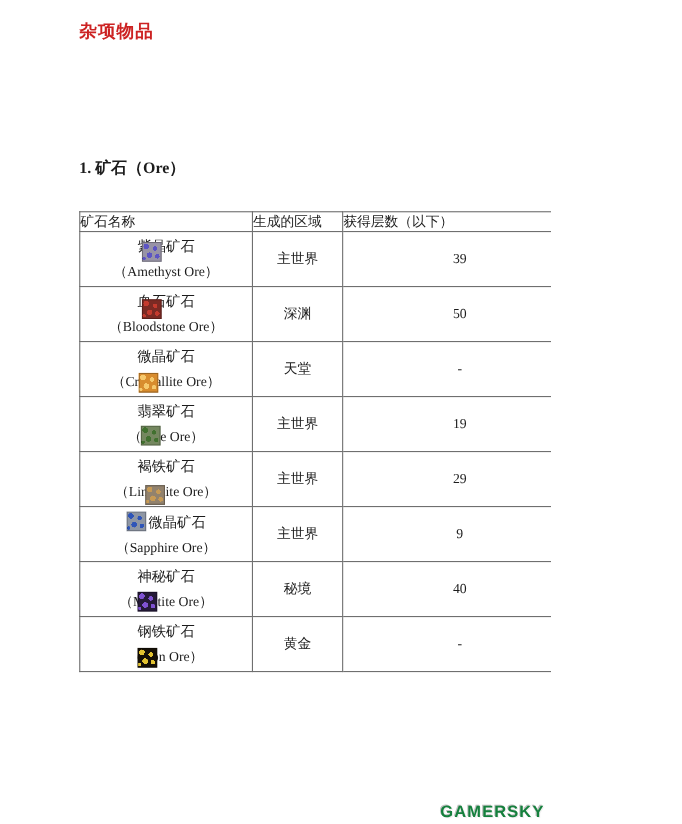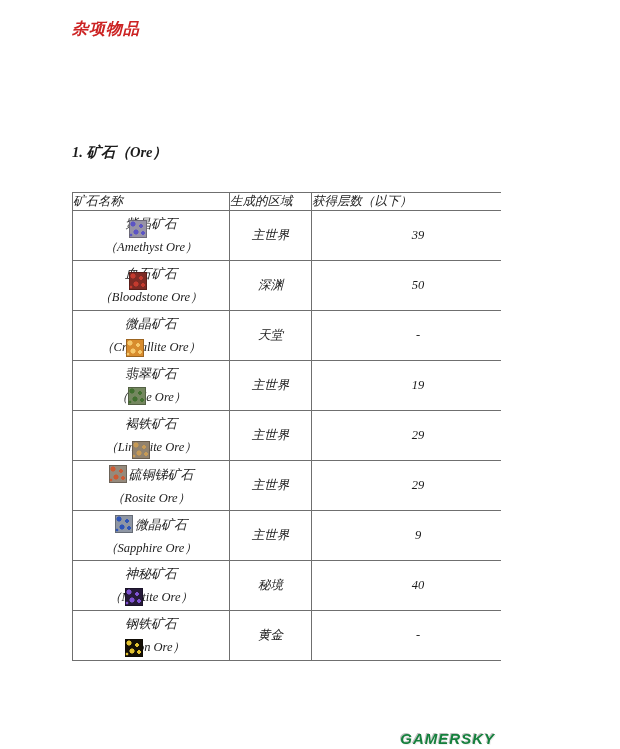--- a/index.html
+++ b/index.html
@@ -3,21 +3,20 @@
 <meta charset="utf-8">
 <style>
   html,body{margin:0;padding:0;background:#ffffff;}
   .page{
     position:relative;
     width:501px;height:749px;
     background:#ffffff;
     font-family:"Liberation Serif","DejaVu Serif",serif;
     color:#1c1c1c;
     overflow:hidden;
-    font-style:italic;
   }
   .page-title{
     position:absolute;left:72px;top:8px;
     font-size:16px;font-weight:bold;color:#cc2222;
     letter-spacing:1px;
   }
   .intro{
     position:absolute;left:72px;top:42px;width:478px;
     font-size:14.5px;line-height:21px;
     text-align:justify;text-indent:36px;
@@ -150,28 +149,20 @@
       <tr>
         <td class="name-cell">
           <span class="ore-icon abs p4" style="--b: #92826d; --s: #c79a55;"></span>
           <div class="zh">褐铁矿石</div>
           <div class="en">（Limonite Ore）</div>
         </td>
         <td class="c">主世界</td>
         <td class="c">29</td>
       </tr>
 
-      <tr>
-        <td class="name-cell">
-          <div class="zh"><span class="ore-icon inl" style="--b: #958a7c; --s: #cd5a33;"></span><span>硫铜锑矿石</span></div>
-          <div class="en">（Rosite Ore）</div>
-        </td>
-        <td class="c">主世界</td>
-        <td class="c">29</td>
-      </tr>
 
       <tr>
         <td class="name-cell">
           <div class="zh"><span class="ore-icon inl" style="--b: #8e96a4; --s: #2f55b8;"></span><span>微晶矿石</span></div>
           <div class="en">（Sapphire Ore）</div>
         </td>
         <td class="c">主世界</td>
         <td class="c">9</td>
       </tr>
 

